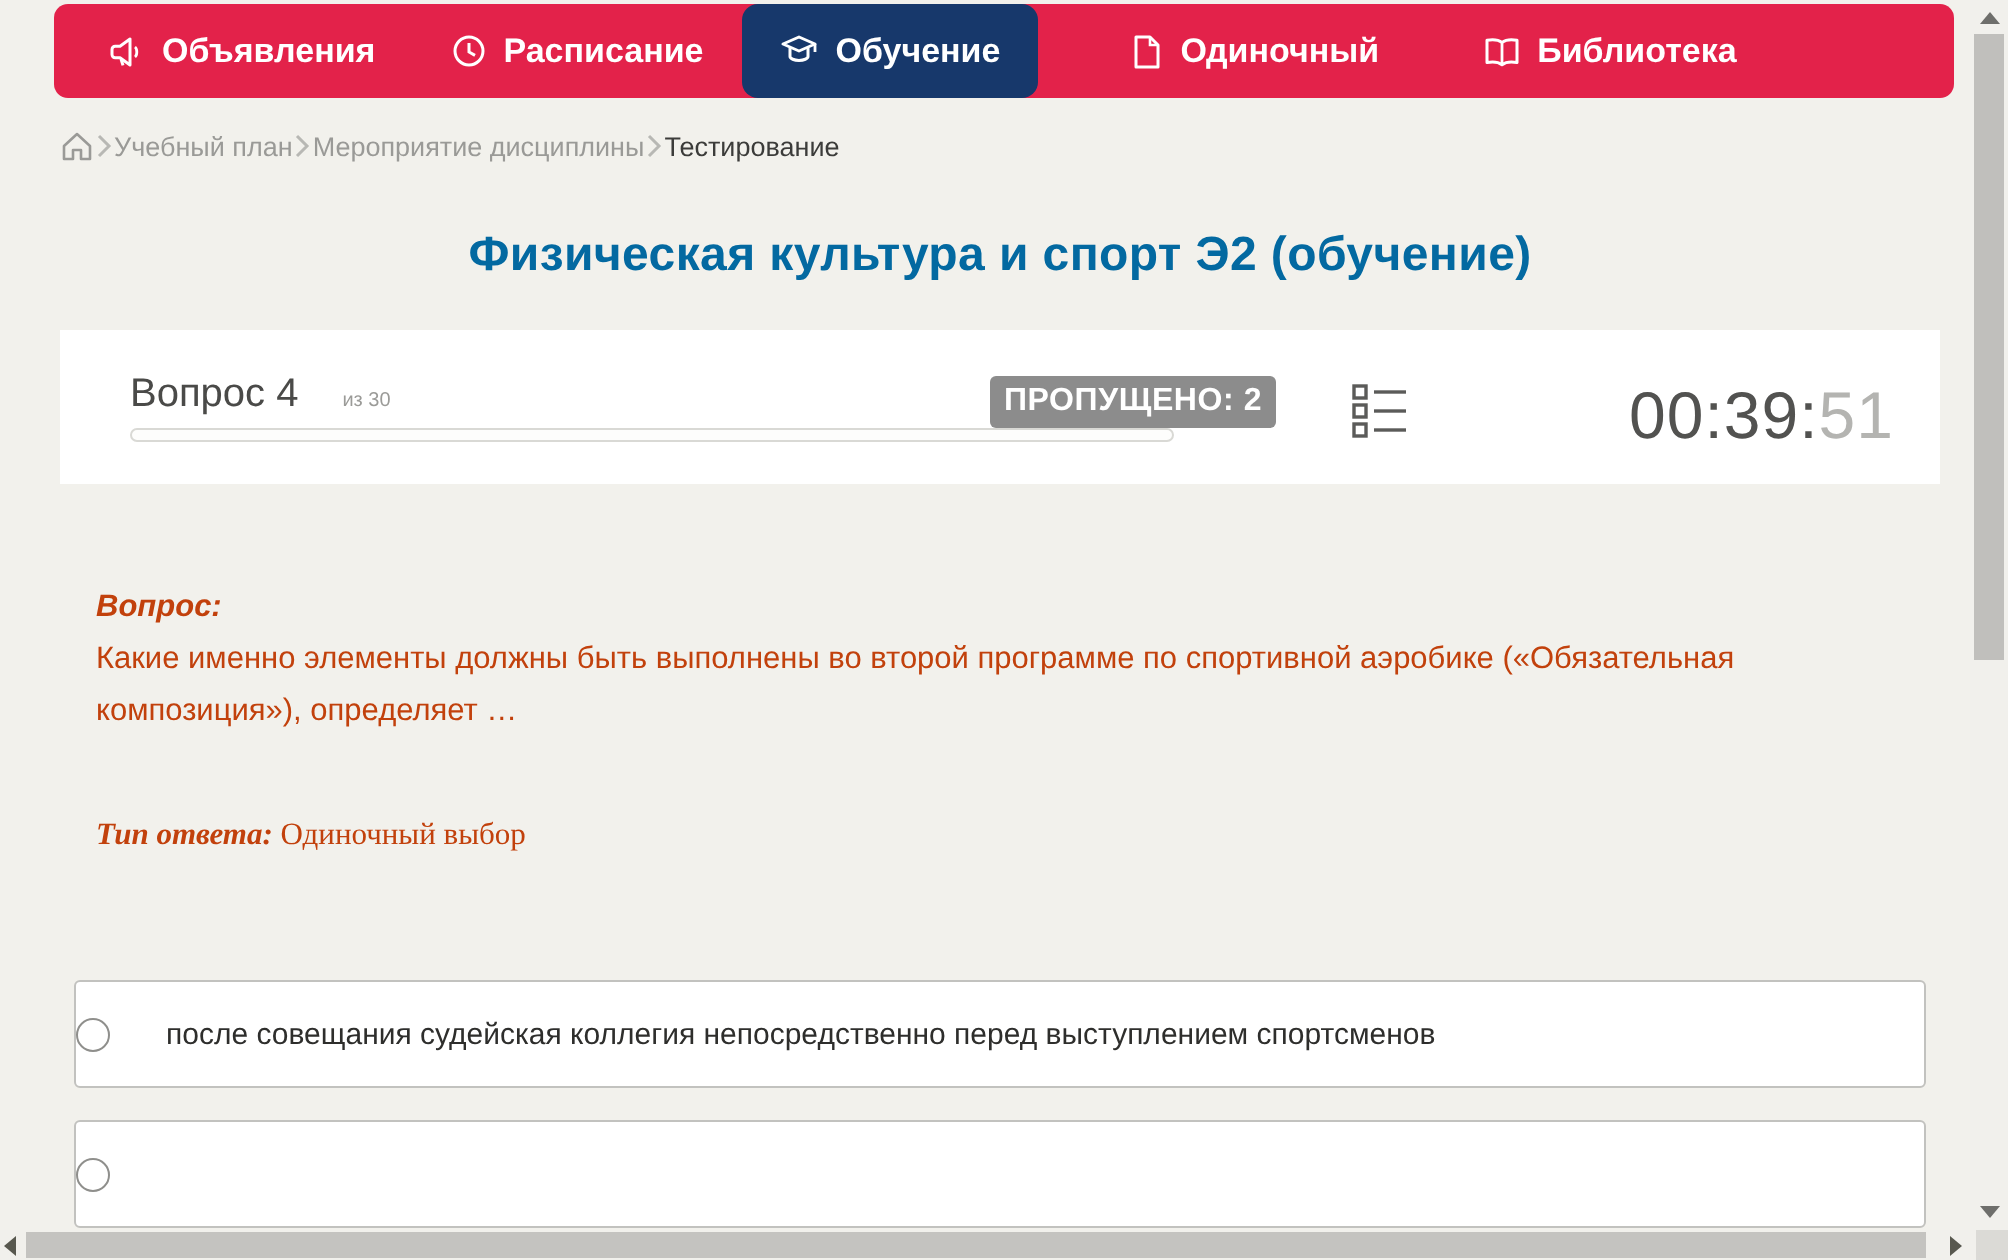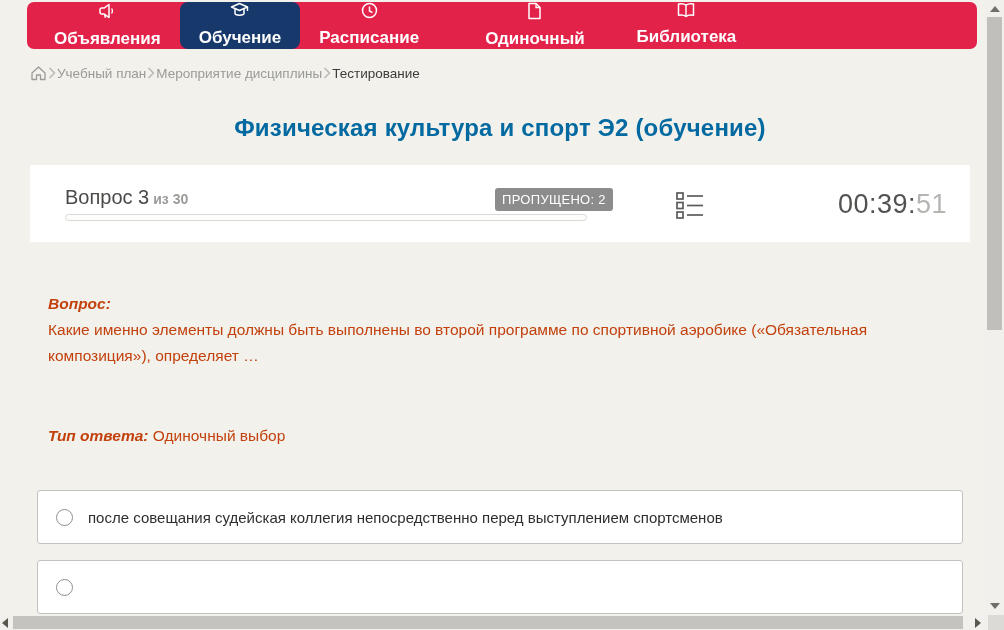--- a/index.html
+++ b/index.html
@@ -13,21 +13,21 @@
 
   
   .navbar {
     position:absolute; left:27px; top:2px; width:950px; height:47px;
     background:#e3224a; border-radius:7px;
     display:flex; align-items:stretch; padding:0 8px;
   }
   .nav-item {
     display:flex; align-items:center; gap:9px;
     padding:0 19px; color:#fff; font-size:17px; font-weight:bold;
-    white-space:nowrap; cursor:pointer; border-radius:8px;flex-direction:column;
+    white-space:nowrap; cursor:pointer; border-radius:8px;
   }
   .nav-item.active { background:#17386b; }
   .nav-item svg { display:block; }
   .nav-spacer { flex:0 0 14px; }
 
   
   .breadcrumb {
     position:absolute; left:30px; top:63px; height:20px;
     display:flex; align-items:center; gap:1px;
     font-size:13.5px; color:#9a9a97;
@@ -42,54 +42,54 @@
     text-align:center; color:#0369a1; font-size:24px; font-weight:bold;
     letter-spacing:0.2px;
   }
 
   
   .qcard {
     position:absolute; left:30px; top:165px; width:940px; height:77px;
     background:#ffffff;
   }
   .q-number { position:absolute; left:35px; top:21px; font-size:20px; color:#4a4a48; }
-  .q-total  { font-size:14px; color:#9b9b98; font-weight:bold; margin-left:4px; }
+  .q-total  { font-size:10px; color:#9b9b98; font-weight:normal; margin-left:22px; }
   .q-badge {
     position:absolute; left:465px; top:23px;
-    background:#8c8c8c; color:#fff; font-size:13px; font-weight:normal;
+    background:#8c8c8c; color:#fff; font-size:16px; font-weight:bold;
     padding:4px 7px; border-radius:3px; letter-spacing:0.3px; white-space:nowrap;
   }
   .q-progress {
     position:absolute; left:35px; top:49px; width:522px; height:7px;
     border:1px solid #d9d9d5; border-radius:4px; background:#fdfdfc;
     overflow:hidden;
   }
   .q-progress-fill { height:100%; background:#e3224a; width:0; }
   .q-listicon { position:absolute; left:646px; top:27px; cursor:pointer; }
   .q-timer {
     position:absolute; right:23px; top:24px;
-    font-size:27px; color:#525250; letter-spacing:0.5px;margin-left:12px;
+    font-size:33px; color:#525250; letter-spacing:0.5px;margin-left:12px;
   }
   .q-timer .sec { color:#b4b4b1; }
 
   
   .question-block {
     position:absolute; left:48px; top:291px; width:921px;
     font-size:15.5px; line-height:26px; color:#c2410c;
   }
   .q-label { font-weight:bold; font-style:italic; }
-  .answer-type { margin-top:54px; }
+  .answer-type { margin-top:36px;font-family:Liberation Serif, serif; }
   .answer-type .t-label { font-weight:bold; font-style:italic; }
 
   
   .options { position:absolute; left:37px; top:490px; width:926px; }
   .option {
     height:54px; background:#fff; border:1px solid #c2c2bf; border-radius:3px;
     margin-bottom:16px; display:flex; align-items:center;
-    padding-left:18px; gap:15px; cursor:pointer;
+    gap:28px; cursor:pointer;
   }
   .option:nth-child(3) { margin-top:1px; }
   .radio {
     flex:0 0 17px; width:17px; height:17px; border-radius:50%;
     border:1px solid #8f8f8c; background:#fff;
   }
   .option-text { font-size:15px; color:#2e2e2c; }
 
   
   .vscroll {
@@ -127,39 +127,39 @@
   <div class="nav-item">
     <span>
         <svg width="18" height="18" viewBox="0 0 18 18">
           <path d="M11 2.5v13l-5-3.6H3.6A1.6 1.6 0 0 1 2 10.3V7.7a1.6 1.6 0 0 1 1.6-1.6H6L11 2.5z" fill="none" stroke="#fff" stroke-width="1.5" stroke-linejoin="round"></path>
           <path d="M6.5 12.5l1 3.2" stroke="#fff" stroke-width="1.5"></path>
           <path d="M13.5 6.5c1.2.9 1.2 4.1 0 5" stroke="#fff" stroke-width="1.4" fill="none"></path>
         </svg>
       </span>
     <span>Объявления</span>
   </div>
+  <div class="nav-item">
+    <span>
+        <svg width="17" height="17" viewBox="0 0 17 17">
+          <circle cx="8.5" cy="8.5" r="7" fill="none" stroke="#fff" stroke-width="1.5"></circle>
+          <path d="M8.5 4.5V9l3 1.7" fill="none" stroke="#fff" stroke-width="1.5"></path>
+        </svg>
+      </span>
+    <span>Расписание</span>
+  </div>
   <div class="nav-item active">
     <span>
         <svg width="19" height="17" viewBox="0 0 19 17">
           <path d="M9.5 1.5 17.5 5 9.5 8.5 1.5 5z" fill="none" stroke="#fff" stroke-width="1.5" stroke-linejoin="round"></path>
           <path d="M5 7v4.3c0 1 2.1 1.9 4.5 1.9s4.5-.9 4.5-1.9V7" fill="none" stroke="#fff" stroke-width="1.5"></path>
           <path d="M17.5 5v4" stroke="#fff" stroke-width="1.4"></path>
         </svg>
       </span>
     <span>Обучение</span>
   </div>
-  <div class="nav-item">
-    <span>
-        <svg width="17" height="17" viewBox="0 0 17 17">
-          <circle cx="8.5" cy="8.5" r="7" fill="none" stroke="#fff" stroke-width="1.5"></circle>
-          <path d="M8.5 4.5V9l3 1.7" fill="none" stroke="#fff" stroke-width="1.5"></path>
-        </svg>
-      </span>
-    <span>Расписание</span>
-  </div>
   <div class="nav-spacer"></div>
   <div class="nav-spacer"></div>
   <div class="nav-item">
     <span>
         <svg width="15" height="18" viewBox="0 0 15 18">
           <path d="M2 1.5h7l4 4v11H2z" fill="none" stroke="#fff" stroke-width="1.5" stroke-linejoin="round"></path>
           <path d="M9 1.5V5.5h4" fill="none" stroke="#fff" stroke-width="1.3"></path>
         </svg>
       </span>
     <span>Одиночный</span>
@@ -200,21 +200,21 @@
         <path d="M1.5 1 6.5 6 1.5 11" fill="none" stroke="#b8b8b4" stroke-width="1.5"></path>
       </svg>
     </span>
   <span class="crumb-last">Тестирование</span>
 </div>
 
 <h1 class="page-title">Физическая культура и спорт Э2 (обучение)</h1>
 
 <div class="qcard">
   <div class="q-number">
-    <span>Вопрос 3</span><span class="q-total">из 30</span>
+    <span>Вопрос 4</span><span class="q-total">из 30</span>
   </div>
   <div class="q-badge">ПРОПУЩЕНО: 2</div>
   <div class="q-progress">
     <div class="q-progress-fill" style="width: 0%;"></div>
   </div>
   <div class="q-listicon"><svg width="28" height="27" viewBox="0 0 28 27">
         <g fill="none" stroke="#5b5b59" stroke-width="1.7">
           <rect x="1" y="1" width="6" height="6"></rect>
           <path d="M11 4h16"></path>
           <rect x="1" y="10.5" width="6" height="6"></rect>

